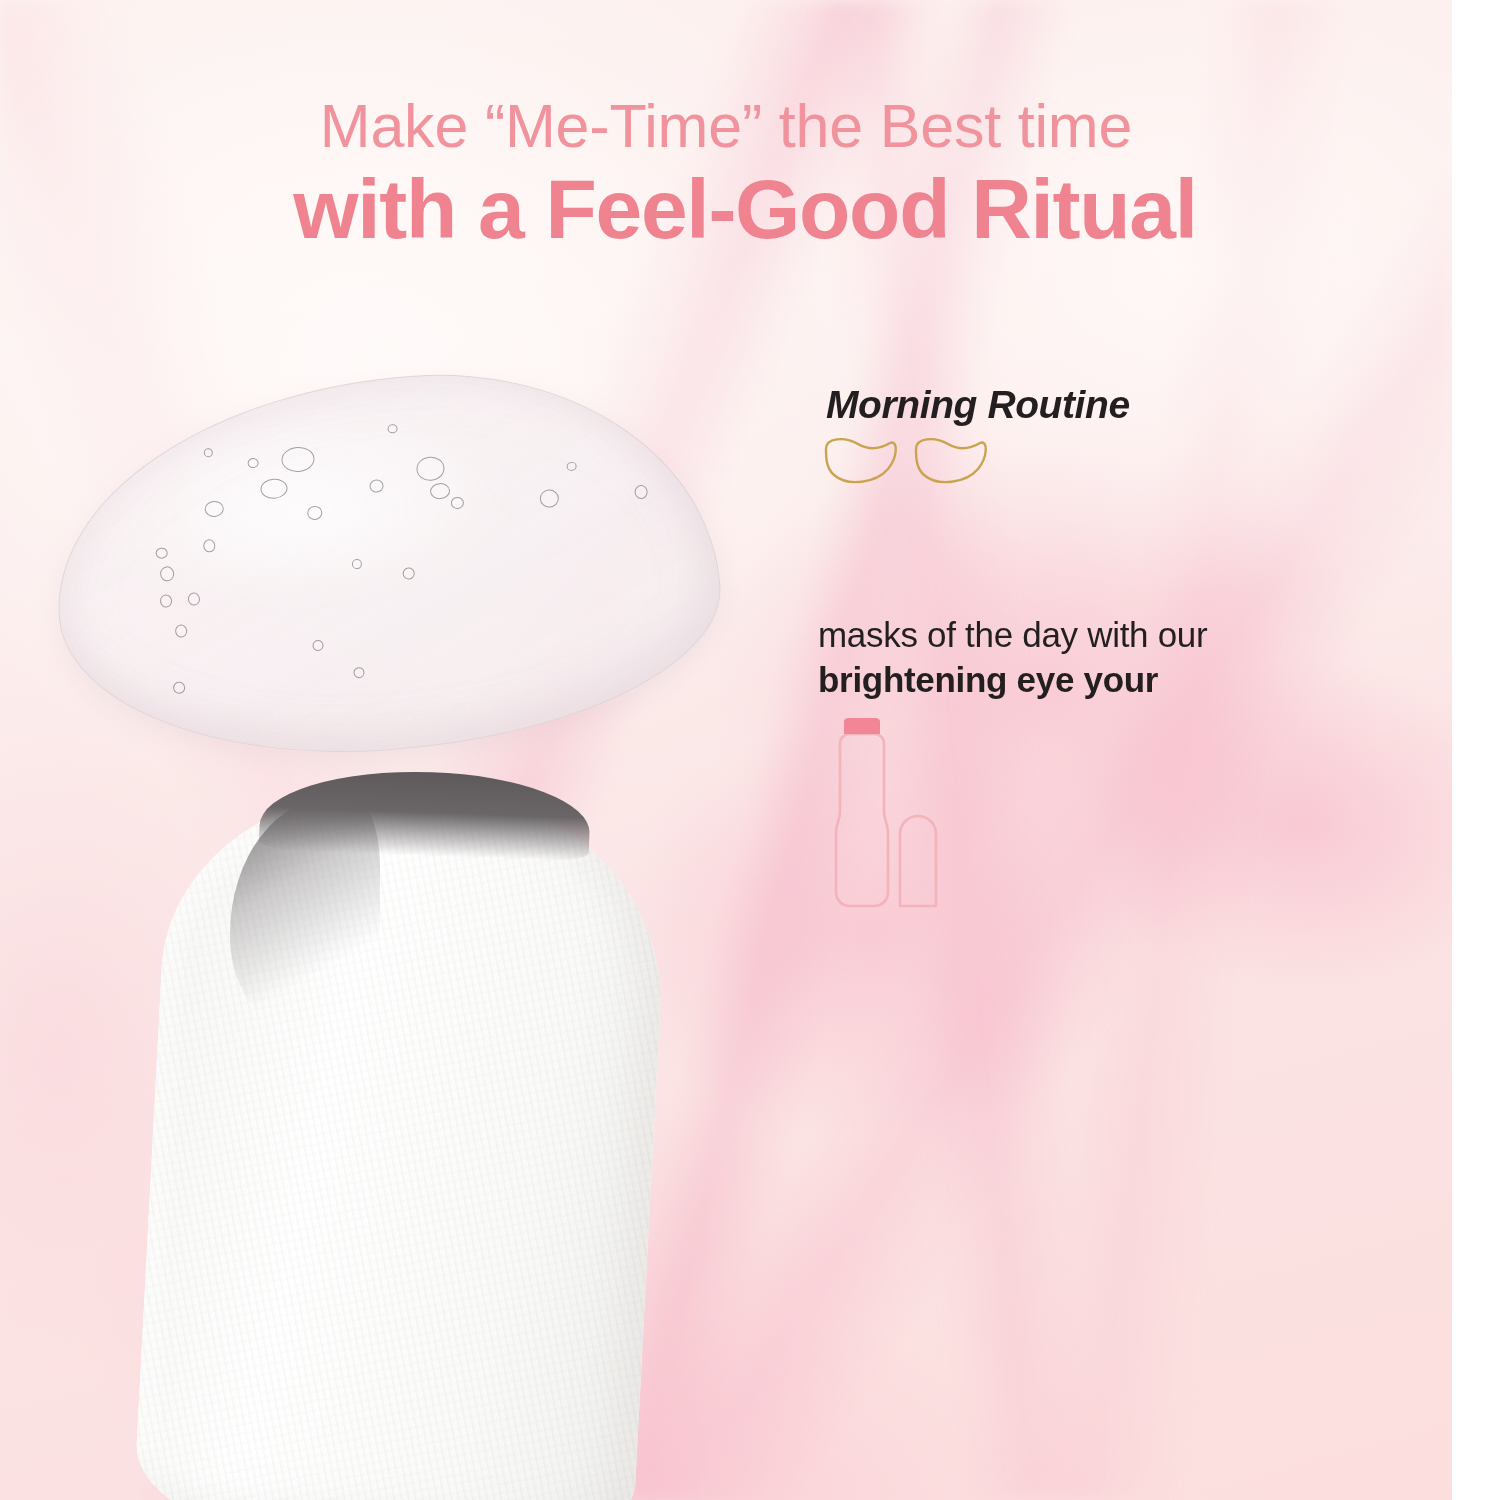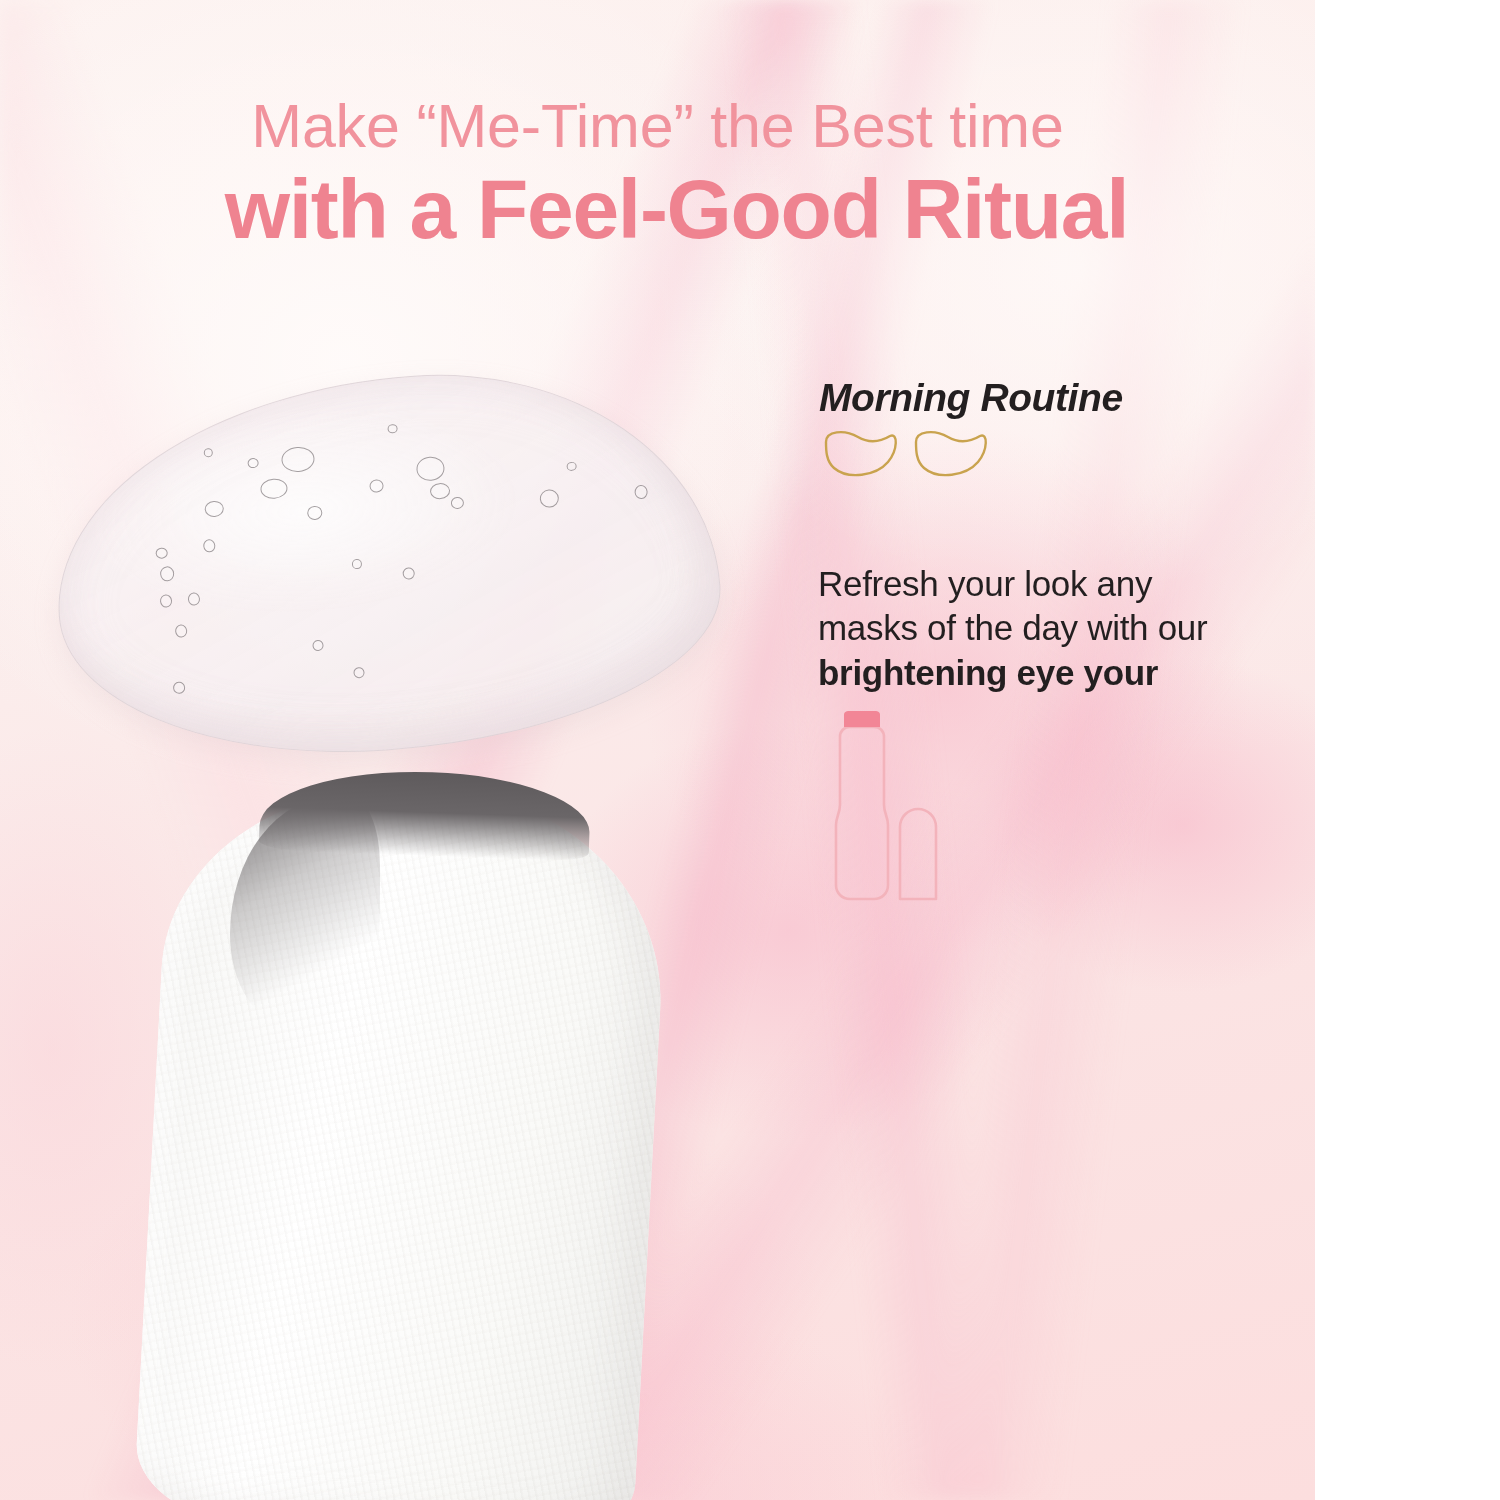--- a/index.html
+++ b/index.html
@@ -2,21 +2,21 @@
 <html><head>
 <meta charset="utf-8">
 <style>
   html, body {
     margin: 0;
     padding: 0;
     background: #ffffff;
   }
   #canvas {
     position: relative;
-    width: 1315px;
+    width: 1452px;
     height: 1500px;
     overflow: hidden;
     font-family: "Liberation Sans", sans-serif;
     background: #fbeeec;
   }
 
   
   .bg-layer { position: absolute; inset: 0; }
 
   .bg-base {
@@ -160,21 +160,21 @@
     width: 560px;
   }
   .block { position: relative; }
   .block-heading {
     font-size: 39px;
     font-weight: 700;
     font-style: italic;
     color: #231f20;
     letter-spacing: -0.4px;
     line-height: 1.06;
-    margin: 1px;
+    margin: 8px;
   }
   .block-body {
     margin: 7px 0 0 0;
     font-size: 35px;
     font-weight: 400;
     color: #231f20;
     line-height: 1.26;
     letter-spacing: -0.3px;
   }
   .block-body .em { font-weight: 700; }
@@ -245,21 +245,21 @@
       <p class="block-heading">Morning Routine</p>
       <div class="icon-row">
         <svg width="170" height="58" viewBox="0 0 170 58" fill="none">
           <path d="M8 14 C8 3, 26 1, 40 9 C52 16, 62 14, 72 8 C80 4, 80 22, 70 34 C58 48, 30 52, 16 40 C8 33, 8 22, 8 14 Z" stroke="#c9a34e" stroke-width="2.4" fill="none" stroke-linejoin="round"></path>
           <path d="M98 14 C98 3, 116 1, 130 9 C142 16, 152 14, 162 8 C170 4, 170 22, 160 34 C148 48, 120 52, 106 40 C98 33, 98 22, 98 14 Z" stroke="#c9a34e" stroke-width="2.4" fill="none" stroke-linejoin="round"></path>
         </svg>
       </div>
     </div>
 
     <div class="block block-2">
-      <p class="block-body"><span>Refresh your look any</span><br><span>masks of the day with our</span><br><span class="em">brightening eye your</span></p>
+      <p class="block-body"><br><span>masks of the day with our</span><br><span class="em">brightening eye your</span></p>
       <div class="icon-row stick">
         <svg width="130" height="196" viewBox="0 0 130 196" fill="none">
           <path d="M22 28 C22 22, 26 18, 32 18 L56 18 C62 18, 66 22, 66 28 L66 96 C66 104, 70 108, 70 116 L70 176 C70 184, 64 190, 56 190 L32 190 C24 190, 18 184, 18 176 L18 116 C18 108, 22 104, 22 96 Z" stroke="#f3b3bb" stroke-width="2.6" fill="none" stroke-linejoin="round"></path>
           <path d="M26 18 L26 6 C26 3, 28 2, 31 2 L57 2 C60 2, 62 3, 62 6 L62 18 Z" fill="#f28696"></path>
           <path d="M82 118 C82 108, 90 100, 100 100 C110 100, 118 108, 118 118 L118 190 L82 190 Z" stroke="#f3b3bb" stroke-width="2.6" fill="none" stroke-linejoin="round"></path>
         </svg>
       </div>
     </div>
 
 

